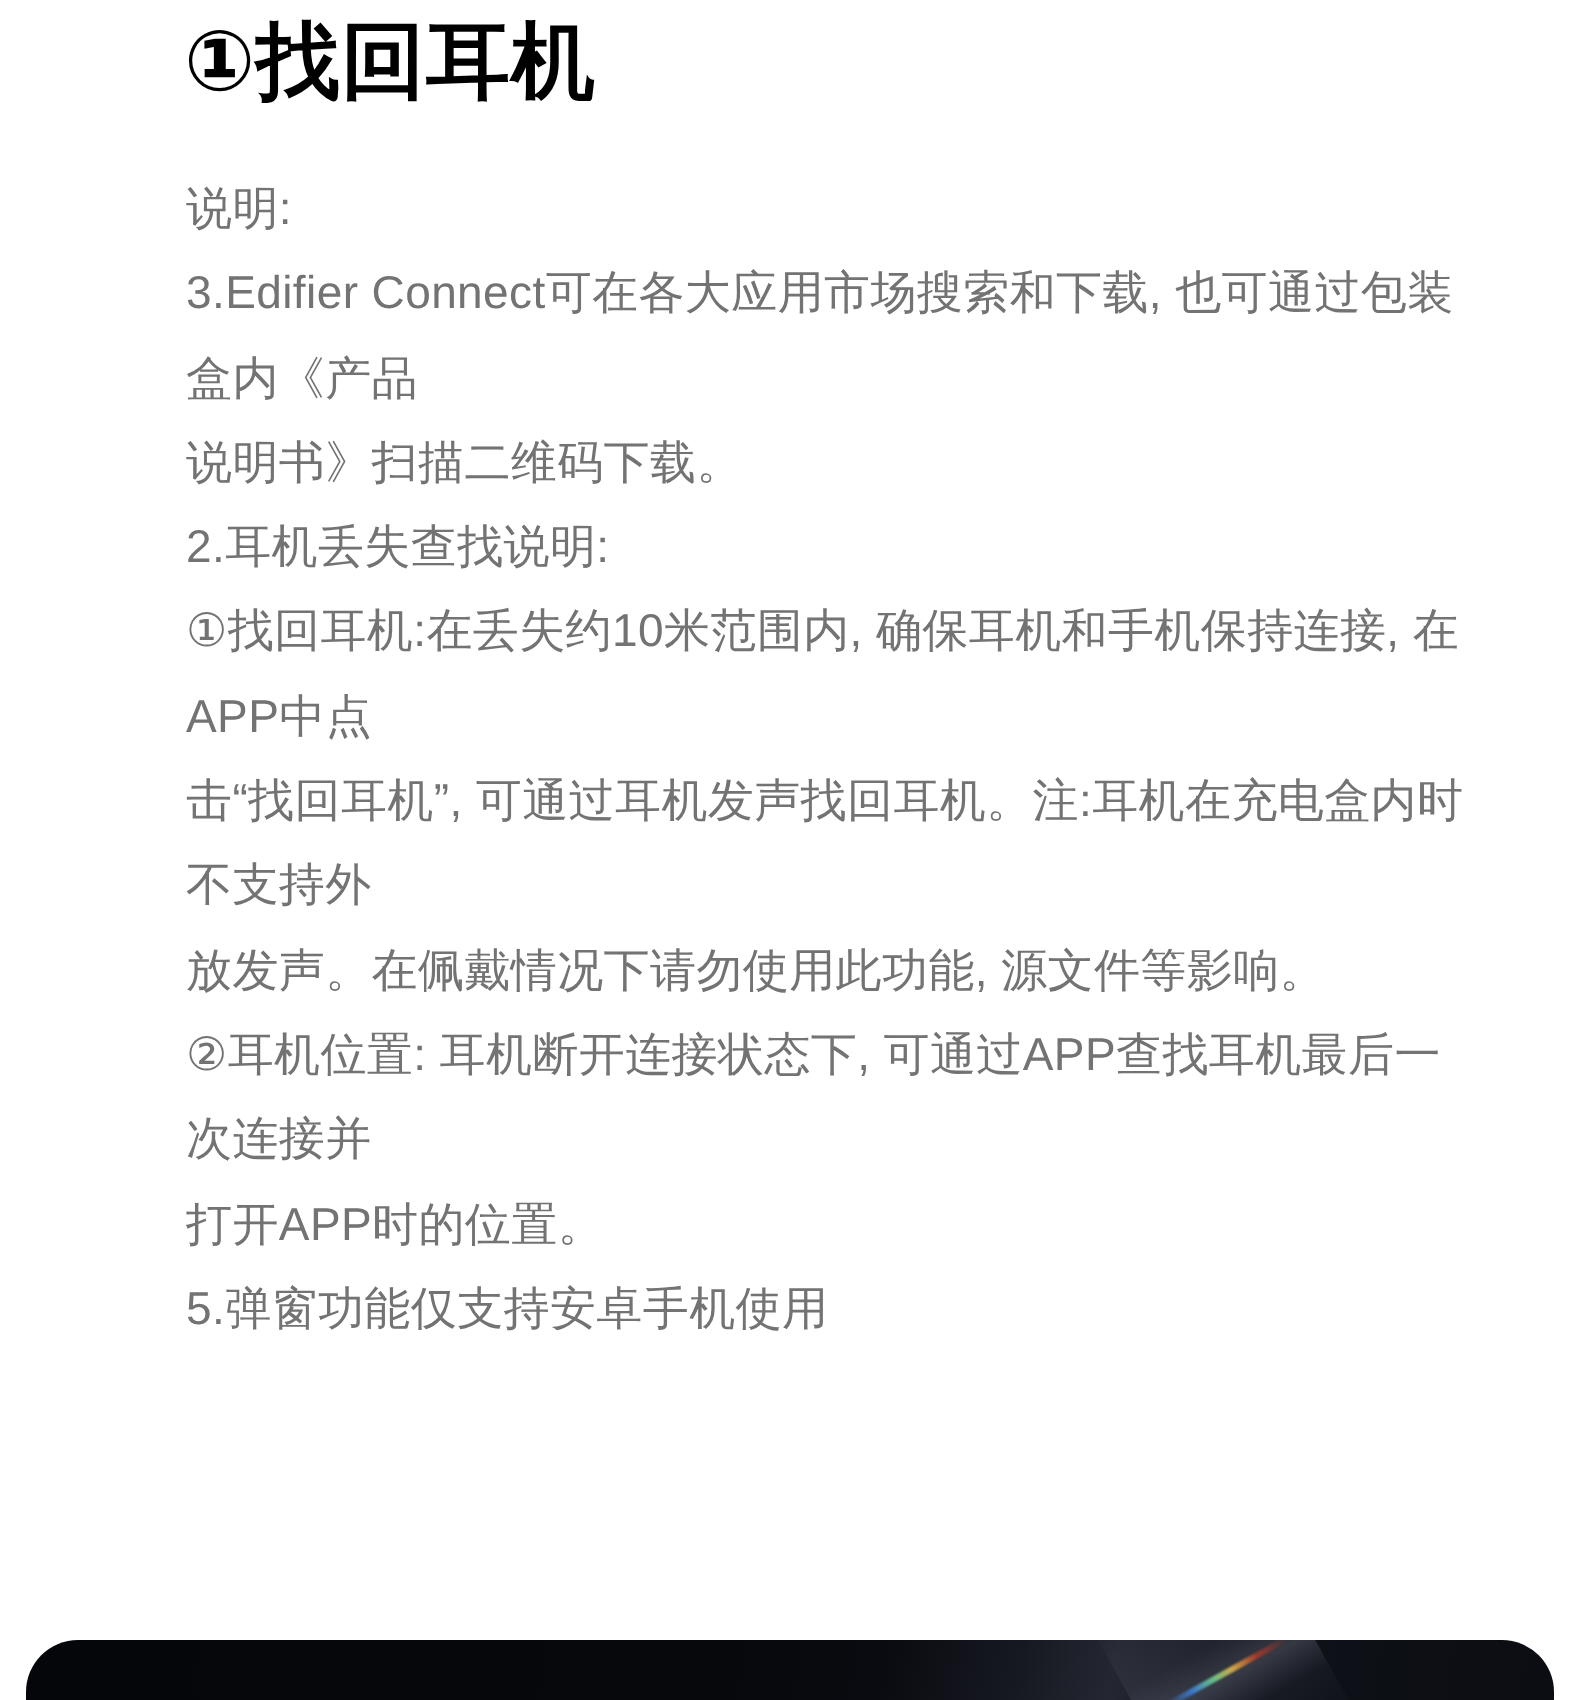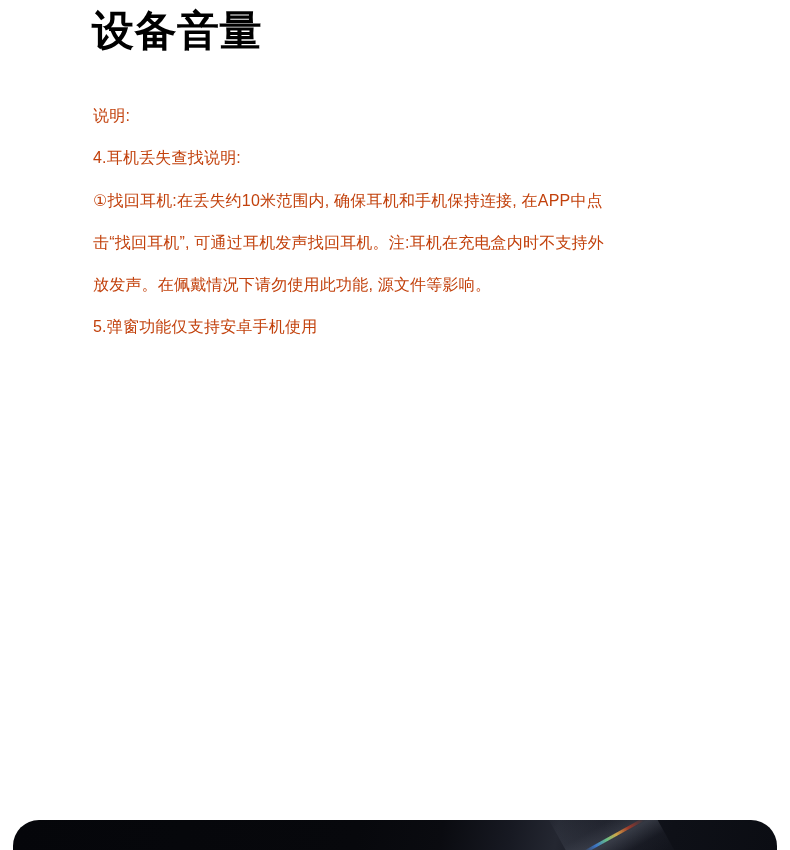--- a/index.html
+++ b/index.html
@@ -25,25 +25,25 @@
     margin: 0;
     font-size: 42px;
     line-height: 50px;
     font-weight: 900;
     color: #000000;
     letter-spacing: 0.5px;
   }
   .body-text {
     position: absolute;
     left: 93px;
-    top: 95px;
+    top: 83px;
     width: 648px;
-    font-size: 16px;
+    font-size: 23px;
     line-height: 42.3px;
-    color: #c2410c;
+    color: #737373;
     letter-spacing: 0.2px;
   }
   .body-text p {
     margin: 0;
     white-space: pre-line;
   }
   .footer-band {
     position: absolute;
     left: 13px;
     top: 820px;
@@ -91,28 +91,32 @@
       rgba(63,127,216,0) 95%);
     filter: blur(0.6px);
     opacity: 0.9;
   }
 </style>
 </head>
 <body>
 
 <div class="page">
 
-  <h1 class="title">设备音量</h1>
+  <h1 class="title">①找回耳机</h1>
 
   <div class="body-text">
     <p>说明:</p>
-    <p>4.耳机丢失查找说明:</p>
+    <p>3.Edifier Connect可在各大应用市场搜索和下载, 也可通过包装盒内《产品
+说明书》扫描二维码下载。</p>
+    <p>2.耳机丢失查找说明:</p>
     <p>①找回耳机:在丢失约10米范围内, 确保耳机和手机保持连接, 在APP中点
 击“找回耳机”, 可通过耳机发声找回耳机。注:耳机在充电盒内时不支持外
 放发声。在佩戴情况下请勿使用此功能, 源文件等影响。</p>
+    <p>②耳机位置: 耳机断开连接状态下, 可通过APP查找耳机最后一次连接并
+打开APP时的位置。</p>
     <p>5.弹窗功能仅支持安卓手机使用</p>
 
   </div>
 
   <div class="footer-band">
     <div class="streak-glow"></div>
     <div class="rainbow-streak"></div>
   </div>
 
 </div>

